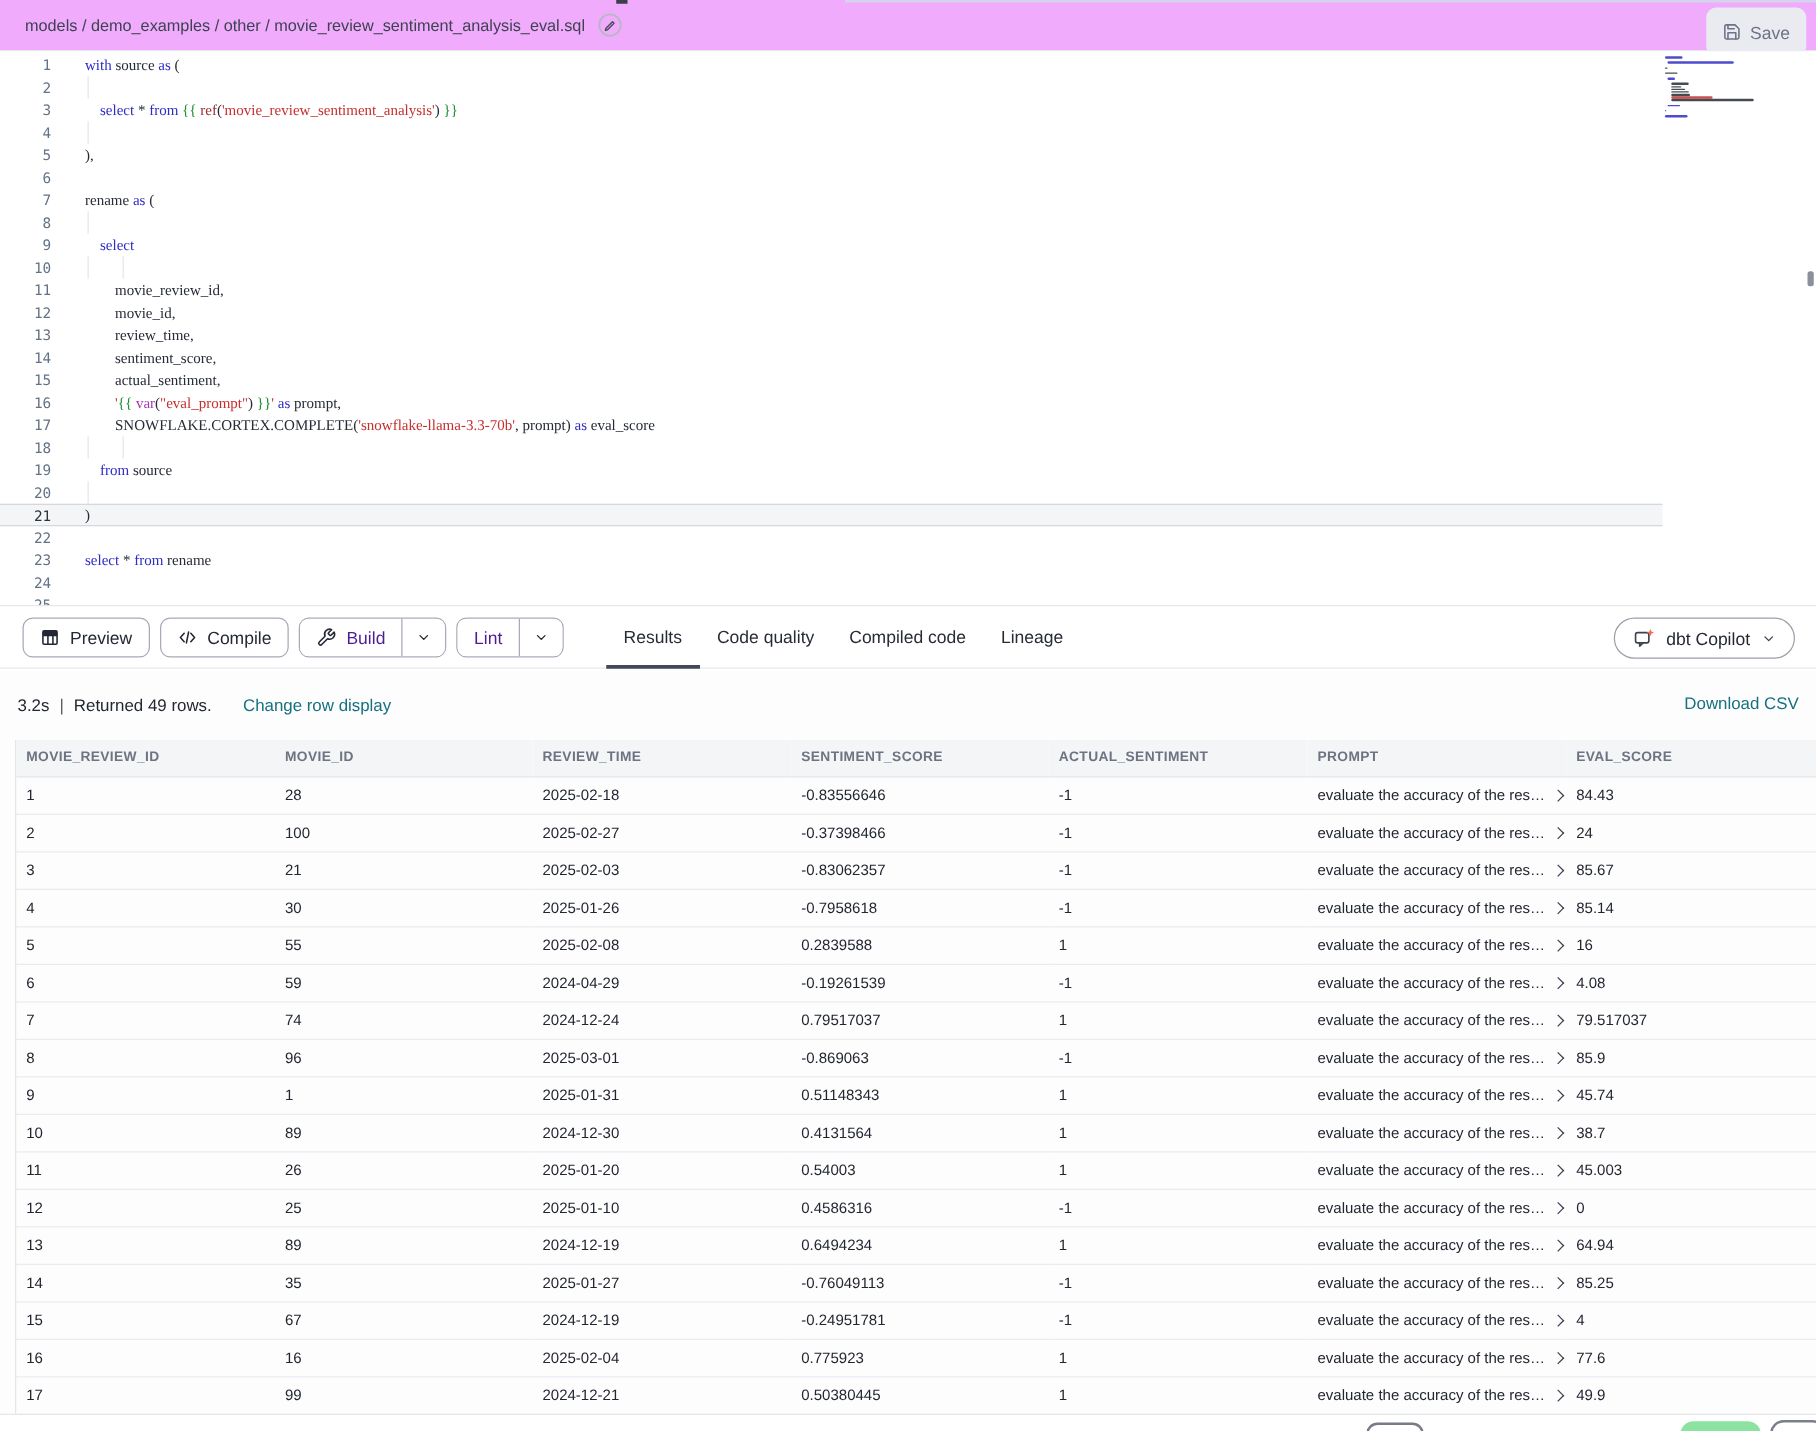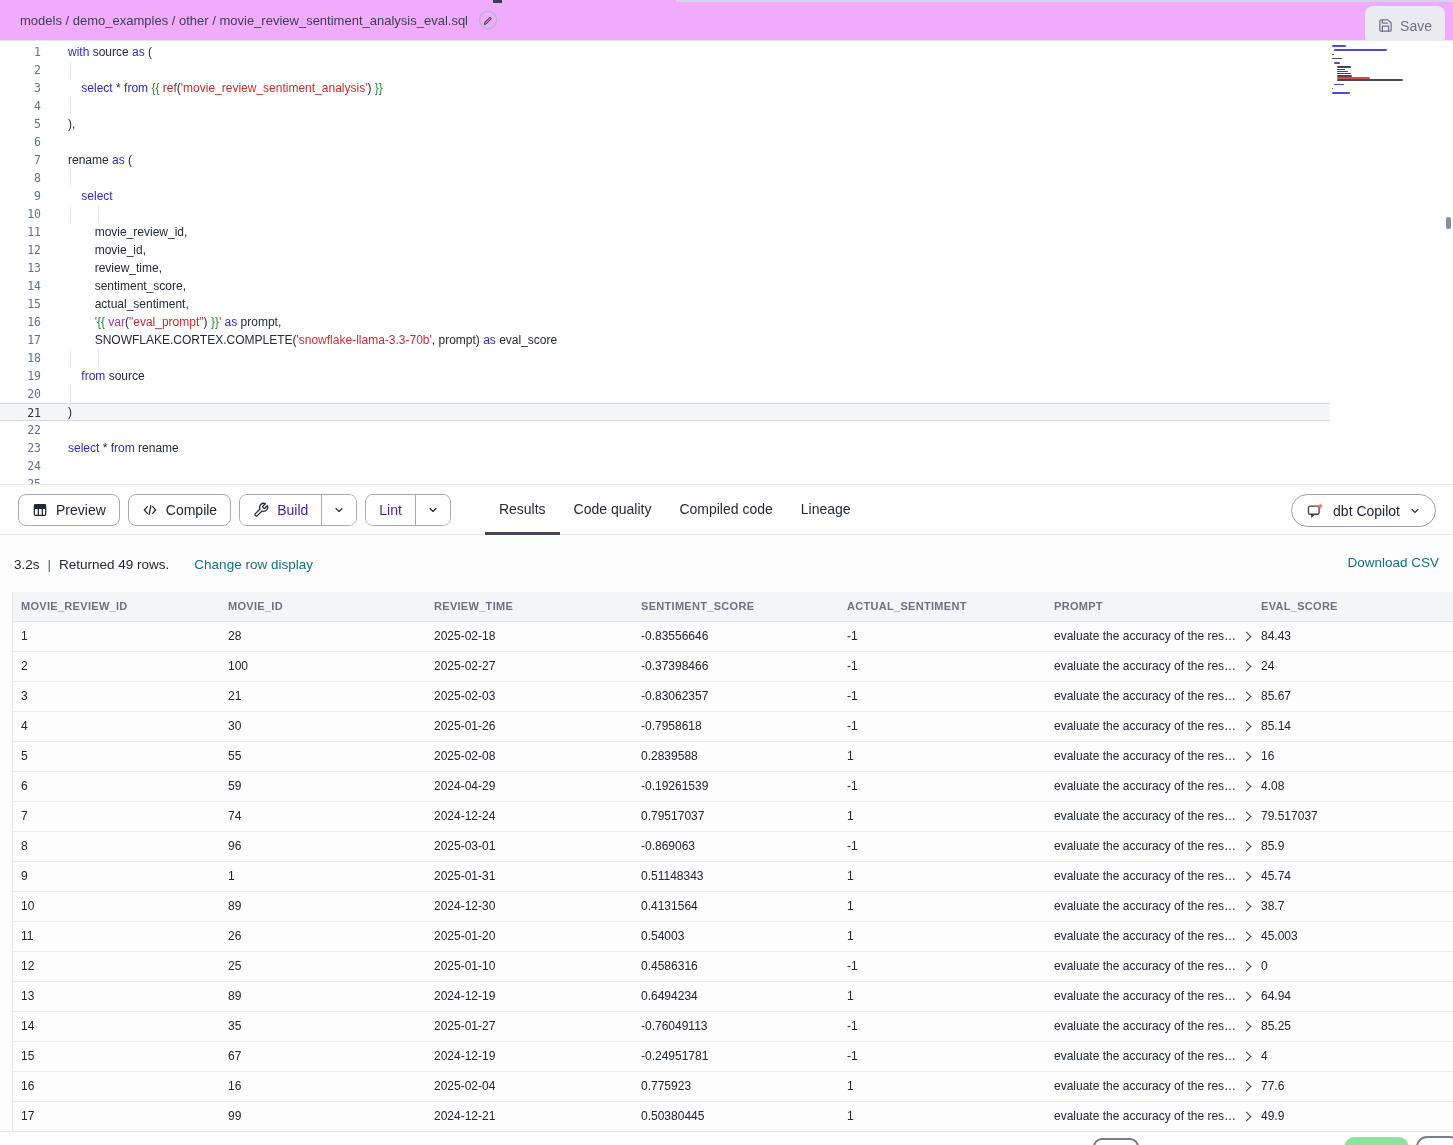--- a/index.html
+++ b/index.html
@@ -21,21 +21,21 @@
 
   
   .editor { position:absolute; top:41px; left:0; right:0; height:443px; overflow:hidden; background:#fff; }
   #code-lines { padding-top:2px; }
   .cl { position:relative; height:18px; width:1330px; }
   .cl.active { background:#f4f5f7; border-top:1px solid #d5d8de; border-bottom:1px solid #d5d8de; }
   .ln { position:absolute; left:0; top:0; width:41px; text-align:right;
         font-family:"DejaVu Sans Mono",monospace; font-size:11.5px; line-height:18px; color:var(--line_no); }
   .cl.active .ln { color:var(--active_line_no); }
   .lc { position:absolute; left:68px; top:0; white-space:pre;
-        font-family:Liberation Sans, sans-serif; font-size:12px; line-height:18px; color:var(--tok_pln); }
+        font-family:Liberation Serif, serif; font-size:12px; line-height:18px; color:var(--tok_pln); }
   .cl.active .lc { line-height:16px; }
   .guide { position:absolute; top:0; height:18px; width:1px; background:#e4e7ec; }
   .tok-kw { color:var(--tok_kw); } .tok-pln { color:var(--tok_pln); } .tok-str { color:var(--tok_str); }
   .tok-jinja { color:var(--tok_jinja); } .tok-fn { color:var(--tok_fn); } .tok-var { color:var(--tok_var); }
   .tok-ws { color:inherit; }
   .minimap { position:absolute; top:0; right:25px; width:96px; height:60px; padding-top:4px; }
   .mm-line { height:1.6px; margin-bottom:0.55px; border-radius:1px; opacity:.85; }
   .scroll-tick { position:absolute; right:2px; top:176px; width:5px; height:12px; background:#8a909b; border-radius:2px; }
 
   

